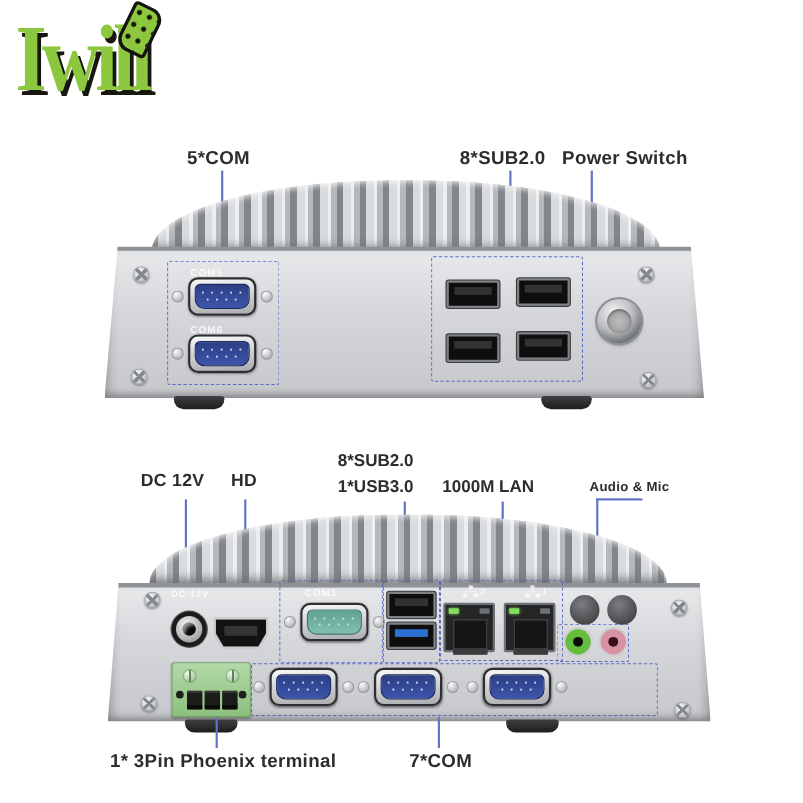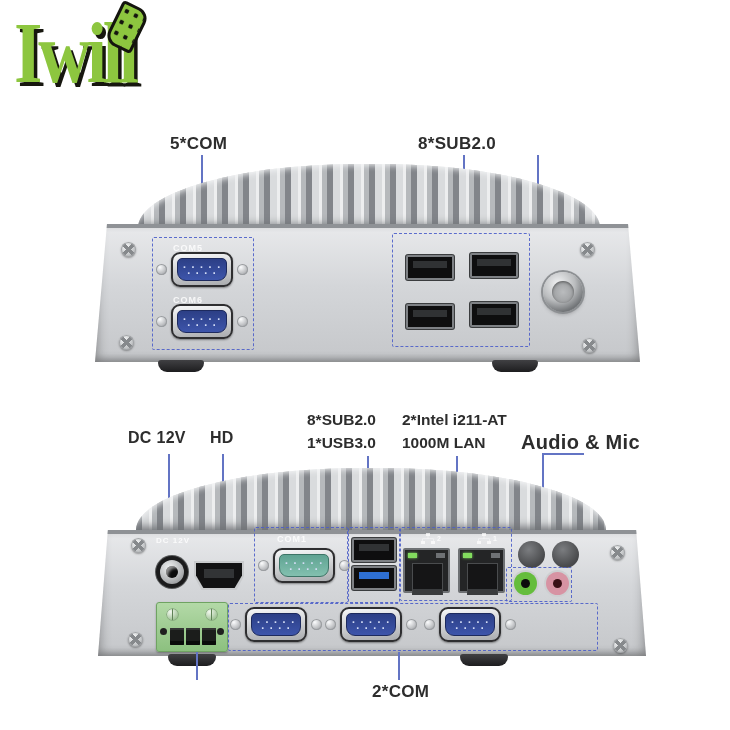--- a/index.html
+++ b/index.html
@@ -102,20 +102,21 @@
 
 <div class="canvas">
 
   <div class="abs" style="left:0;top:0;width:230px;height:110px">
     <div class="logotext">Iwill</div>
     <div class="leaf"></div>
   </div>
 
   <div class="lbl" style="left:170px;top:134px">5*COM</div>
   <div class="lbl" style="left:418px;top:134px">8*SUB2.0</div>
+  <div class="lbl" style="left:511px;top:134px">Power Switch</div>
   <div class="ldr" style="left:201px;top:155px;height:85px"></div>
   <div class="ldr" style="left:463px;top:155px;height:80px"></div>
   <div class="ldr" style="left:537px;top:155px;height:106px"></div>
 
   <div class="fins" style="left:138px;top:164px;width:462px;height:64px"></div>
   <div class="bodyp" style="left:95px;top:224px;width:545px;height:138px;clip-path:polygon(2.2% 0,97.8% 0,100% 100%,0 100%)"></div>
   <div class="foot" style="left:158px;top:360px;width:46px"></div>
   <div class="foot" style="left:492px;top:360px;width:46px"></div>
 
   <div class="scr" style="left:121px;top:242px"></div>
@@ -146,23 +147,22 @@
   <div class="usb" style="left:470px;top:253px"></div>
   <div class="usb" style="left:406px;top:304px"></div>
   <div class="usb" style="left:470px;top:302px"></div>
 
   <div class="pwr" style="left:543px;top:272px"></div>
 
   <div class="lbl" style="left:128px;top:428px;font-size:16px">DC 12V</div>
   <div class="lbl" style="left:210px;top:428px;font-size:16px">HD</div>
   <div class="lbl2" style="left:307px;top:409px">8*SUB2.0</div>
   <div class="lbl2" style="left:307px;top:432px">1*USB3.0</div>
-  <div class="lbl2" style="left:402px;top:409px">2*Intel i211-AT</div>
   <div class="lbl2" style="left:402px;top:432px">1000M LAN</div>
-  <div class="lbl" style="left:521px;top:432px;font-size:20px">Audio &amp; Mic</div>
+  <div class="lbl" style="left:536px;top:432px;font-size:12px">Audio &amp; Mic</div>
   <div class="ldr" style="left:168px;top:454px;height:76px"></div>
   <div class="ldr" style="left:222px;top:454px;height:80px"></div>
   <div class="ldr" style="left:367px;top:456px;height:72px"></div>
   <div class="ldr" style="left:456px;top:456px;height:72px"></div>
   <div class="ldrL" style="left:542px;top:453px;width:42px;height:115px"></div>
 
   <div class="fins" style="left:136px;top:468px;width:470px;height:62px"></div>
   <div class="bodyp" style="left:98px;top:530px;width:548px;height:126px;clip-path:polygon(1.8% 0,98.2% 0,100% 100%,0 100%)"></div>
   <div class="foot" style="left:168px;top:654px;width:48px"></div>
   <div class="foot" style="left:460px;top:654px;width:48px"></div>
@@ -256,15 +256,16 @@
   <div class="db9" style="left:424px;top:607px">
     <i class="mscr"></i>
     <span class="shell">
         <span class="dsub"></span>
       </span>
     <i class="mscr"></i>
   </div>
 
   <div class="ldr" style="left:196px;top:652px;height:28px"></div>
   <div class="ldr" style="left:398px;top:652px;height:28px"></div>
-  <div class="lbl" style="left:372px;top:682px">2*COM</div>
+  <div class="lbl" style="left:100px;top:682px">1* 3Pin Phoenix terminal</div>
+  <div class="lbl" style="left:372px;top:682px">7*COM</div>
 
 </div>
 
 </body></html>

